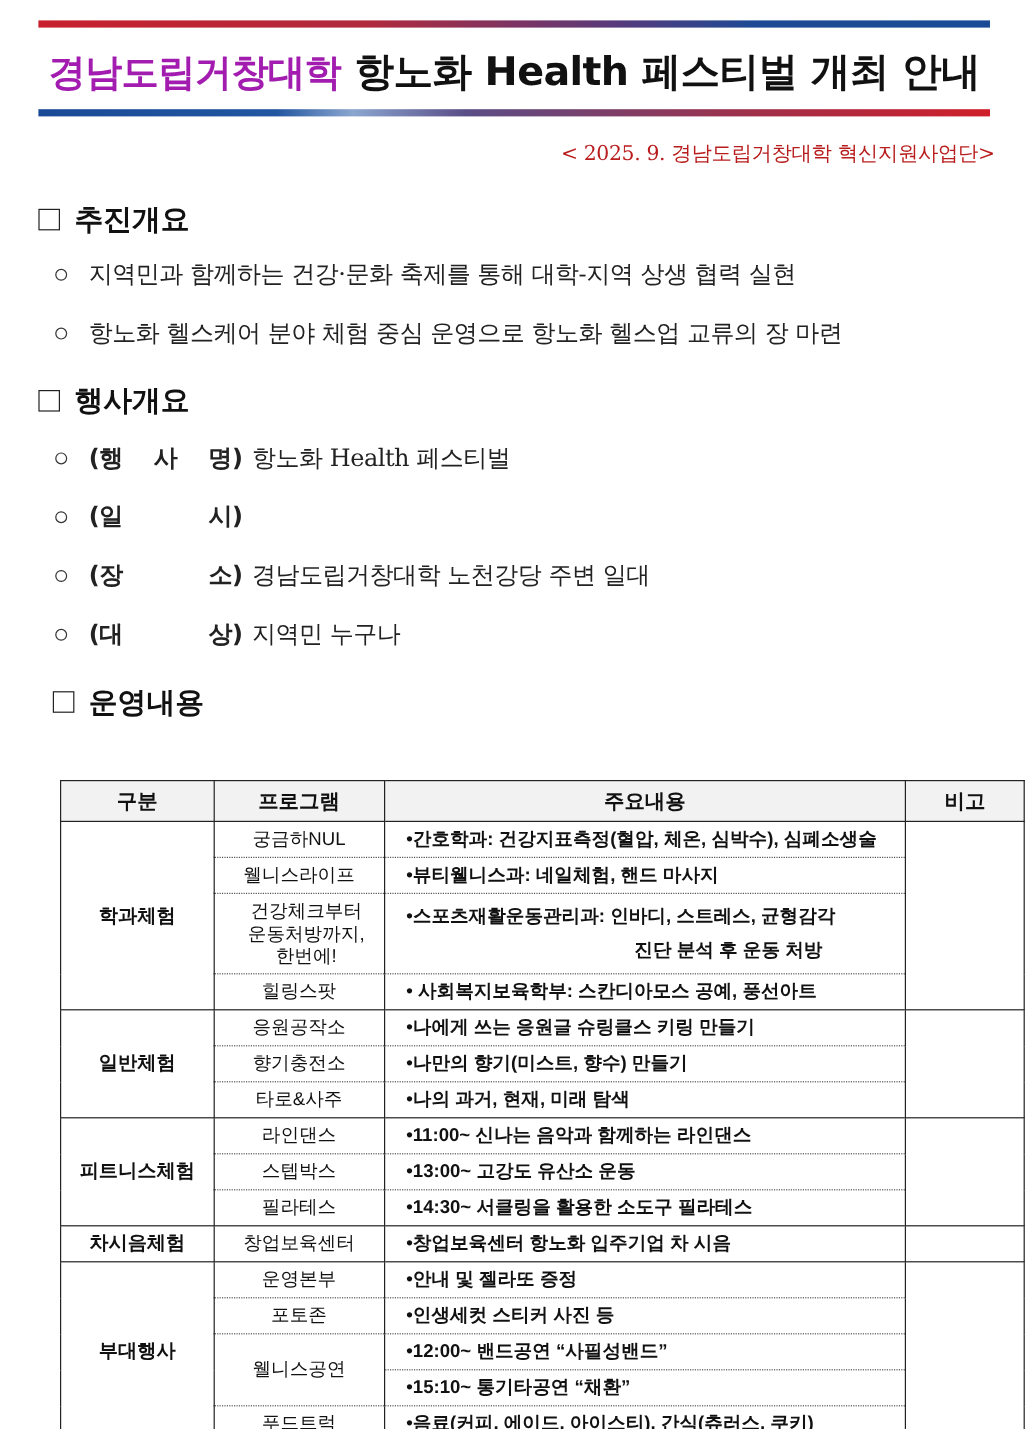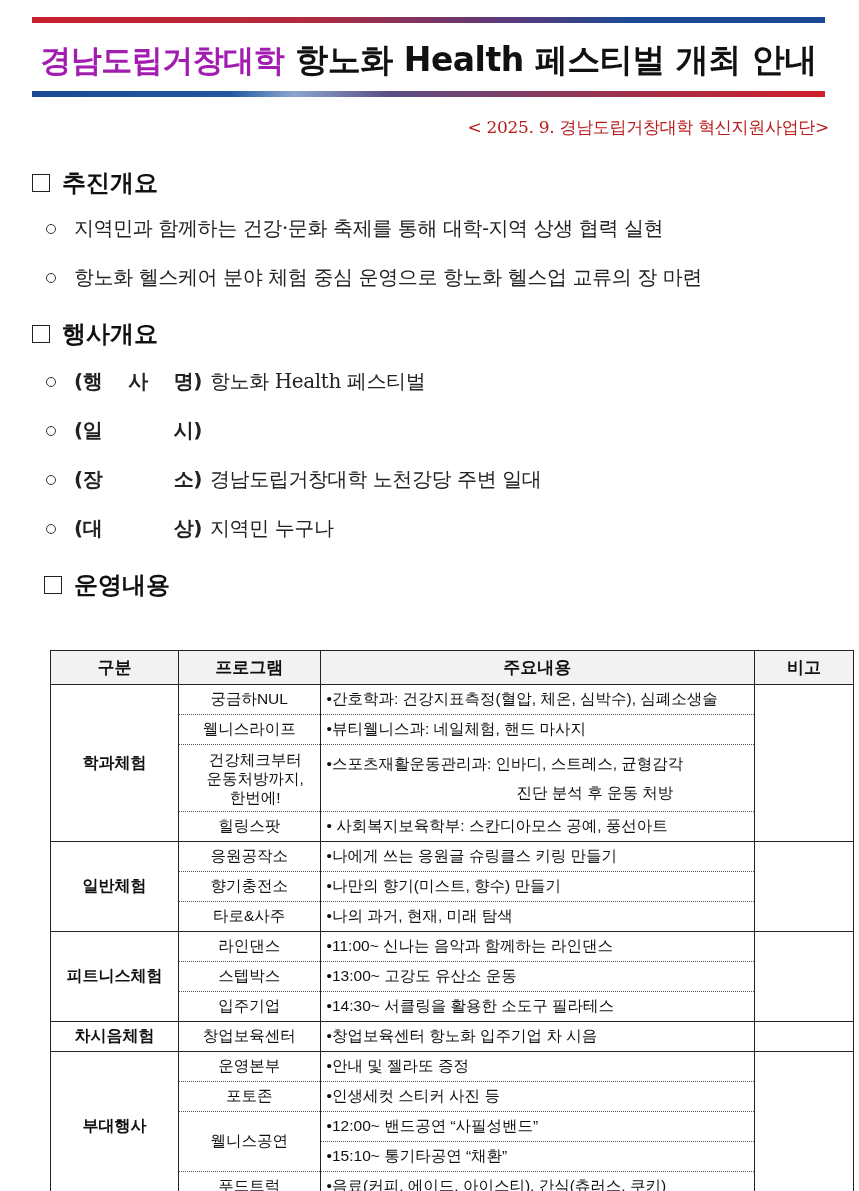--- a/index.html
+++ b/index.html
@@ -13,21 +13,21 @@
   .subline { position:absolute; top:116px; right:30px; font-family:"DejaVu Serif", serif; font-size:17px; color:#b91c1c; letter-spacing:-0.3px; }
   .sec { position:absolute; left:32px; font-weight:bold; font-size:24px; display:flex; align-items:center; gap:12px; font-family:"DejaVu Sans", sans-serif; }
   .sq { display:inline-block; width:16px; height:16px; border:1.5px solid #222; }
   .bullet { position:absolute; left:46px; font-family:"DejaVu Serif", serif; font-size:20px; color:#222; display:flex; gap:18px; align-items:center; white-space:nowrap; letter-spacing:-0.4px; }
   .circ { display:inline-block; width:8px; height:8px; border:1.5px solid #333; border-radius:50%; }
   .kv .k { font-family:"DejaVu Sans", sans-serif; font-weight:bold; display:inline-flex; }
   table.ops { position:absolute; top:650px; left:27px; width:804px; border-collapse:collapse; font-family:"Liberation Sans", sans-serif; font-size:15.5px; color:#111;margin-left:23px; }
   table.ops th { background:#f2f2f2; font-weight:bold; font-size:17px; height:31px; border:1px solid #222; border-bottom:1.5px solid #222; }
   table.ops td { border-left:1px solid #222; border-right:1px solid #222; height:29px; padding:0; }
   table.ops td.prog { text-align:center; }
-  table.ops td.desc { padding-left:6px; }
+  table.ops td.desc { padding-left:18px;font-weight:bold; }
   table.ops td.cat { text-align:center; font-weight:bold; font-size:16px; }
   tr.dot td.prog, tr.dot td.desc { border-bottom:1px dotted #555; }
   tr.grp-end td { border-bottom:1.5px solid #222; }
   .desc2 { display:block; padding-left:190px; }
 </style>
 </head>
 <body>
 
 <div class="bar bar-top"></div>
 <div class="title">
@@ -157,21 +157,21 @@
       <td class="cat" rowspan="3" style="border-bottom:1.5px solid #222;">피트니스체험</td>
       <td class="prog">라인댄스</td>
       <td class="desc">•11:00~ 신나는 음악과 함께하는 라인댄스</td>
       <td rowspan="3" style="border-bottom:1.5px solid #222;"></td>
     </tr>
     <tr class="dot">
       <td class="prog">스텝박스</td>
       <td class="desc">•13:00~ 고강도 유산소 운동</td>
     </tr>
     <tr class="grp-end">
-      <td class="prog">입주기업</td>
+      <td class="prog">필라테스</td>
       <td class="desc">•14:30~ 서클링을 활용한 소도구 필라테스</td>
     </tr>
 
     <tr class="grp-end">
       <td class="cat">차시음체험</td>
       <td class="prog">창업보육센터</td>
       <td class="desc">•창업보육센터 항노화 입주기업 차 시음</td>
       <td></td>
     </tr>
 

